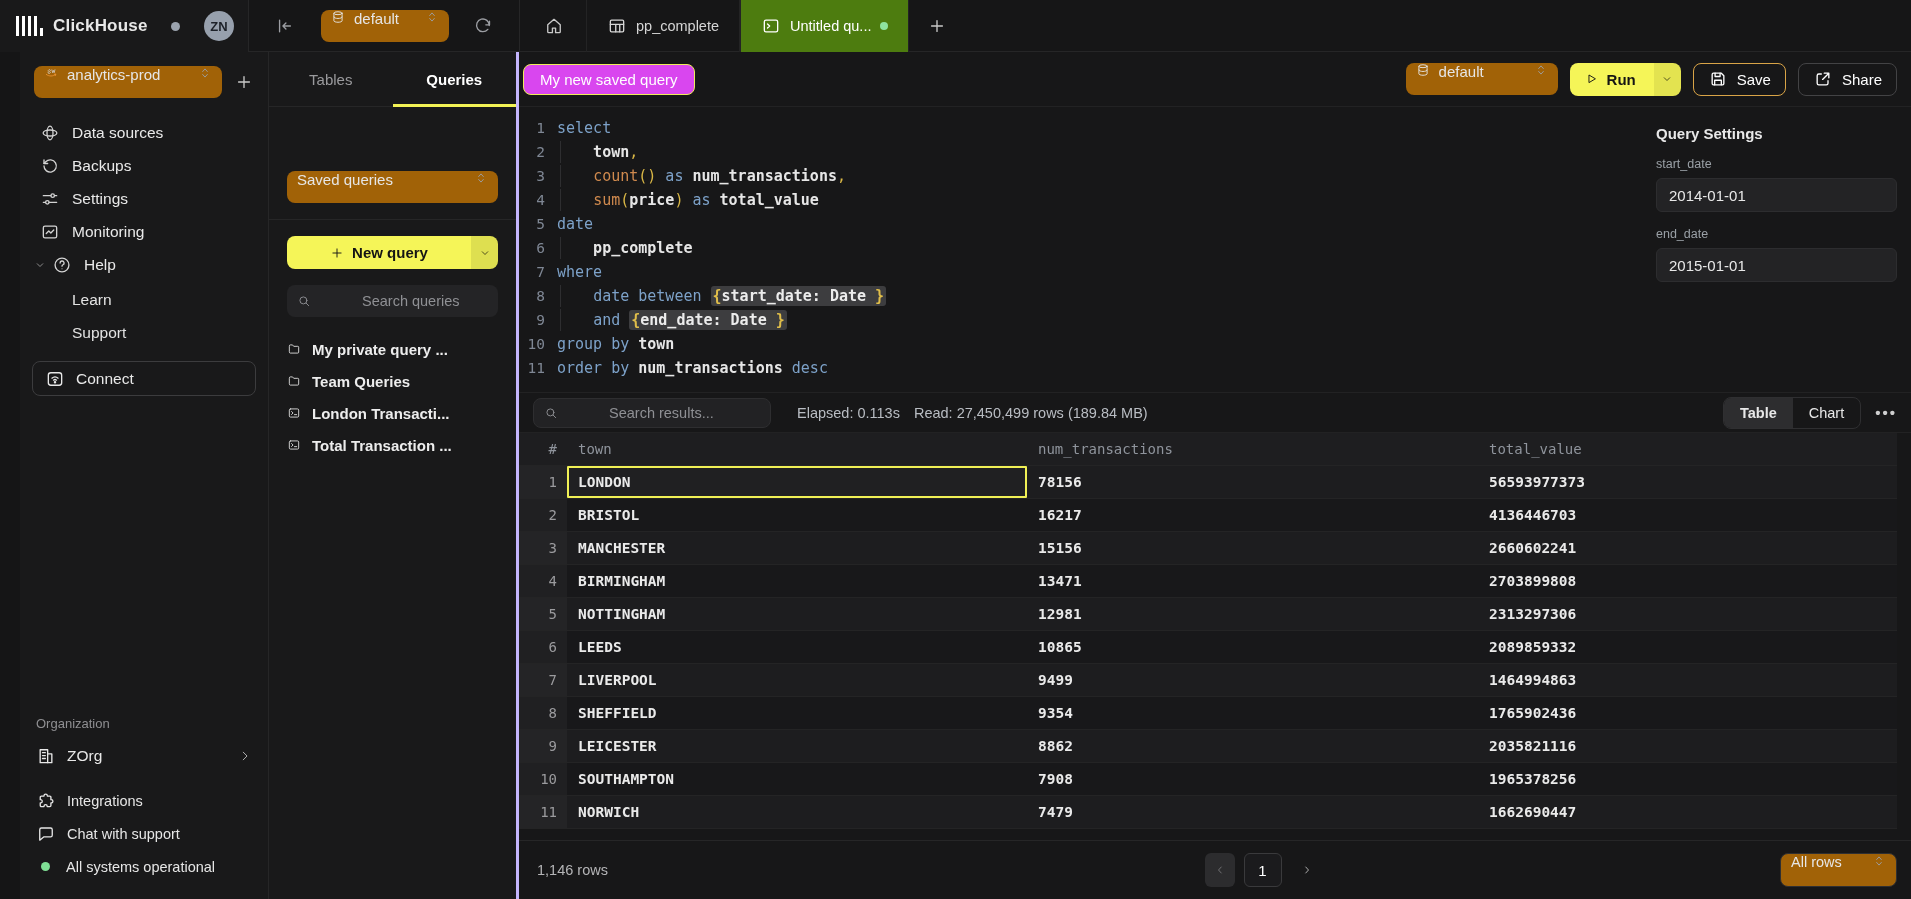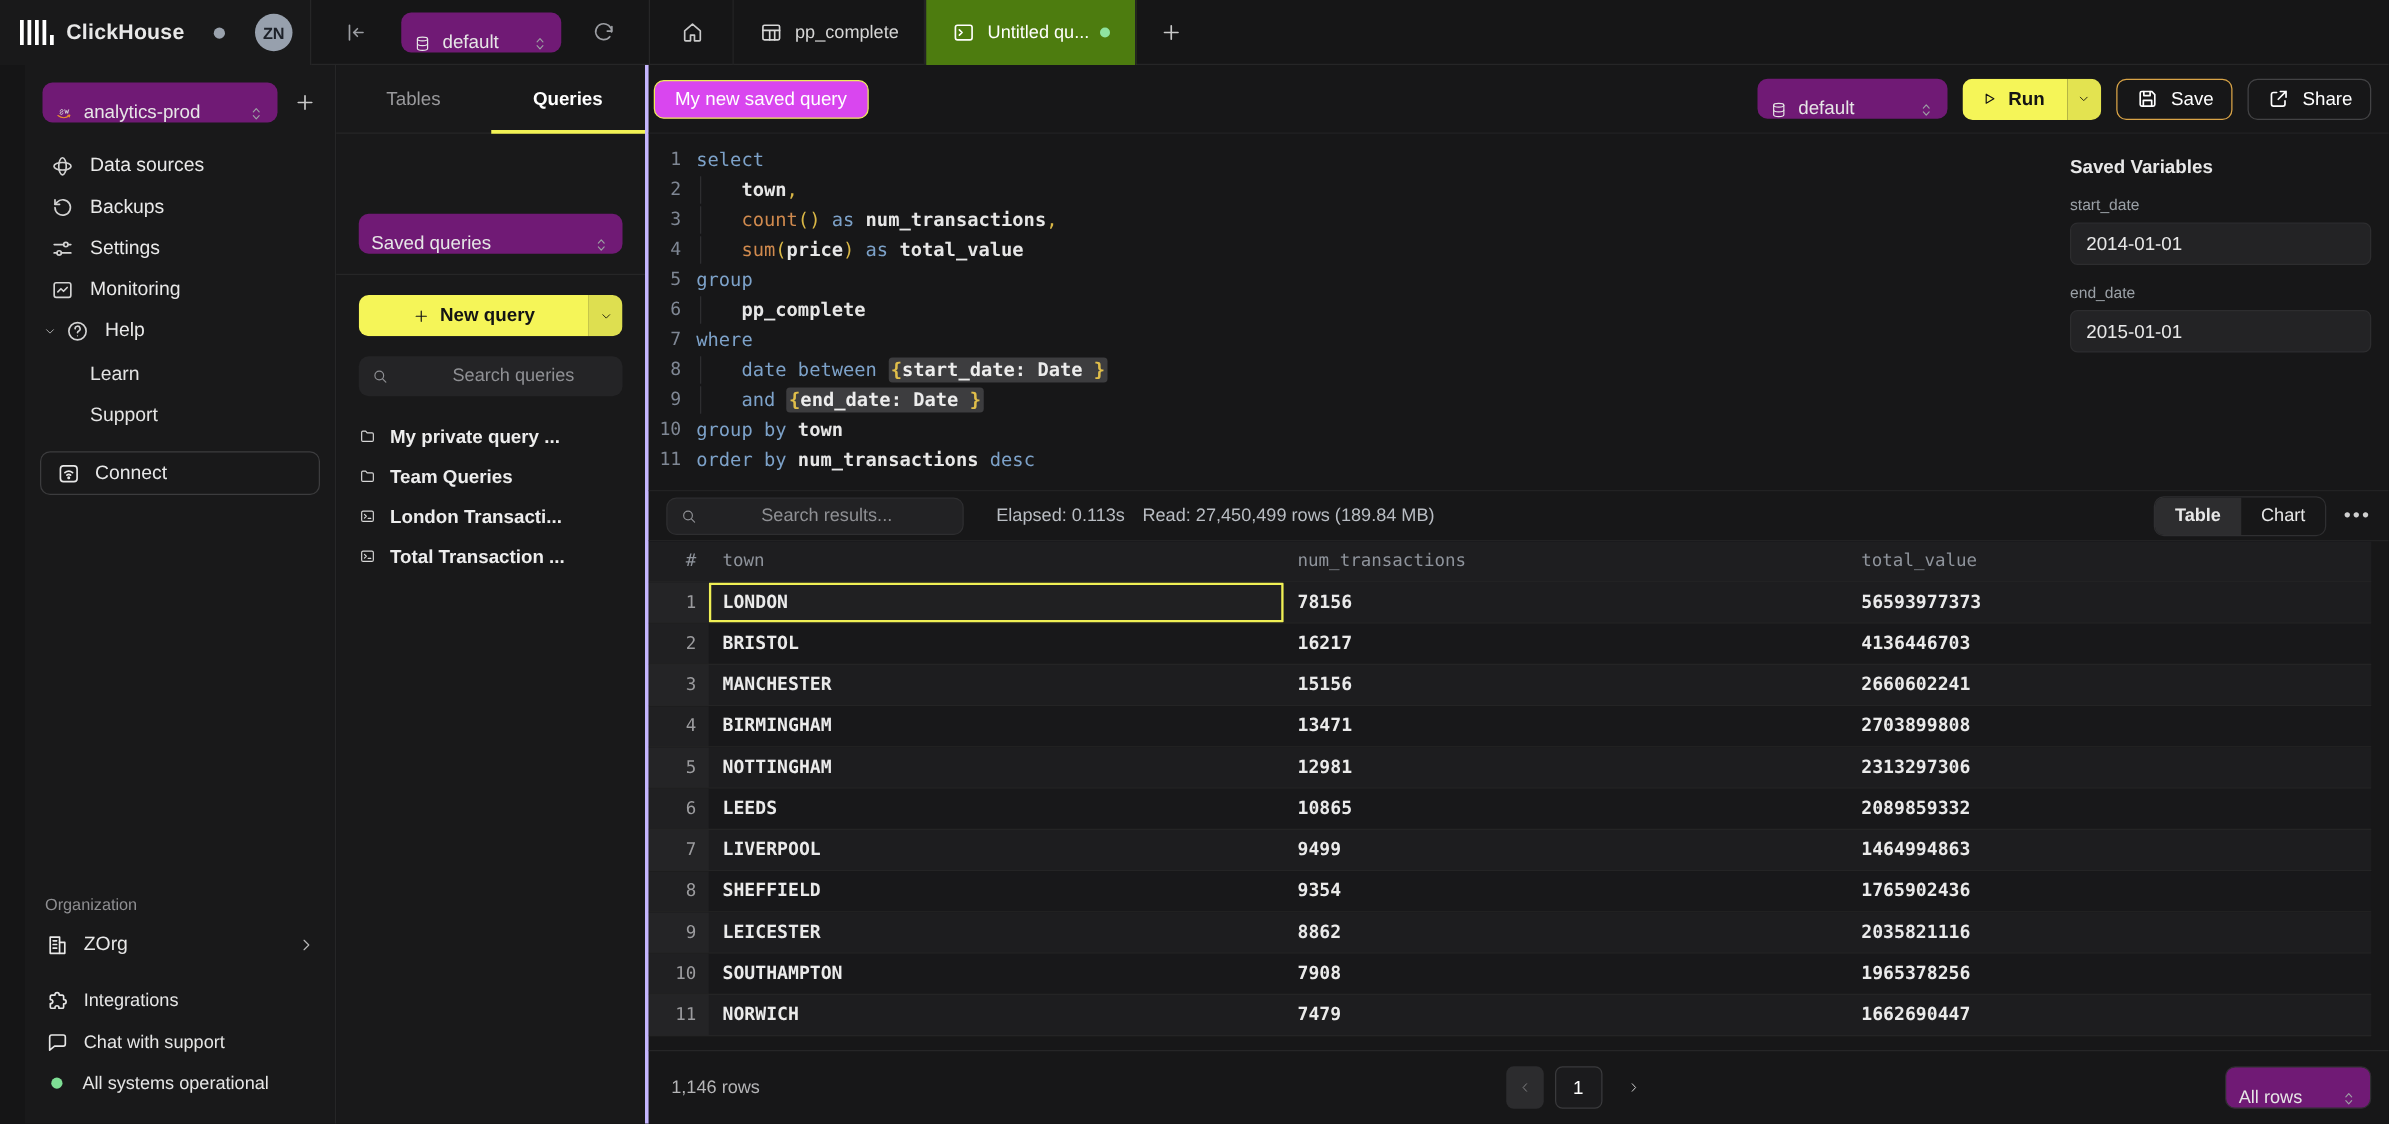--- a/index.html
+++ b/index.html
@@ -20,21 +20,21 @@
   .topbar { height:52px; display:flex; flex:none; background:#161617; }
   .brand-area { width:249px; flex:none; display:flex; align-items:center; padding:0 14px 0 16px; gap:10px; background:#19191a; border-right:1px solid #262627; }
   .logo-bars { display:flex; align-items:flex-end; gap:3px; height:20px; }
   .logo-bars i { display:block; width:3px; height:20px; background:#fff; }
   .logo-bars i.short { height:8px; }
   .brand-title { font-size:17px; font-weight:700; letter-spacing:.2px; }
   .notif-dot { width:9px; height:9px; border-radius:50%; background:#9aa2ad; margin-left:auto; }
   .avatar { width:30px; height:30px; border-radius:50%; background:#97a0ad; color:#1d2129; font-weight:700; font-size:13px; display:flex; align-items:center; justify-content:center; margin-left:14px; }
   .topbar-rest { flex:1; display:flex; align-items:center; border-bottom:1px solid #262627; padding-left:26px; color:#cfcfcf; }
   .tb-btn { color:#9c9ea3; cursor:pointer; }
-  .select { display:flex; align-items:flex-end; gap:9px; background:#701a75; border-radius:8px; height:32px; padding:0 10px; color:#e6e6e6; cursor:pointer; }
+  .select { display:flex; align-items:flex-start; gap:9px; background:#a16207; border-radius:8px; height:32px; padding:0 10px; color:#e6e6e6; cursor:pointer; }
   .select .updown { margin-left:auto; color:#9c9ea3; }
   .tb-db { width:128px; margin-left:26px; }
   .tb-refresh { margin-left:24px; }
   .tb-vdiv { width:1px; height:52px; background:#262627; margin-left:26px; }
   .tb-home { margin:0 22px 0 24px; color:#c9c9c9; }
   .top-tab { height:52px; display:flex; align-items:center; gap:9px; padding:0 20px; border-left:1px solid #232324; border-right:1px solid #232324; font-size:14.5px; color:#d6d6d6; cursor:pointer; }
   .top-tab.active { background:#4d7c0f; color:#fff; }
   .unsaved-dot { width:8px; height:8px; border-radius:50%; background:#8fe3a0; }
   .tb-plus { margin-left:18px; color:#c9c9c9; }
 
@@ -511,21 +511,21 @@
             <div class="code-row">
               <span class="ln">3</span>
               <span class="code"><span class="guide"></span><span class="tk-pl">    </span><span class="tk-fn">count</span><span class="tk-pn">()</span><span class="tk-kw"> as </span><span class="tk-pl">num_transactions</span><span class="tk-pn">,</span></span>
             </div>
             <div class="code-row">
               <span class="ln">4</span>
               <span class="code"><span class="guide"></span><span class="tk-pl">    </span><span class="tk-fn">sum</span><span class="tk-pn">(</span><span class="tk-pl">price</span><span class="tk-pn">)</span><span class="tk-kw"> as </span><span class="tk-pl">total_value</span></span>
             </div>
             <div class="code-row">
               <span class="ln">5</span>
-              <span class="code"><span class="tk-kw">group</span></span>
+              <span class="code"><span class="tk-kw">date</span></span>
             </div>
             <div class="code-row">
               <span class="ln">6</span>
               <span class="code"><span class="guide"></span><span class="tk-pl">    pp_complete</span></span>
             </div>
             <div class="code-row">
               <span class="ln">7</span>
               <span class="code"><span class="tk-kw">where</span></span>
             </div>
             <div class="code-row">
@@ -539,21 +539,21 @@
             <div class="code-row">
               <span class="ln">10</span>
               <span class="code"><span class="tk-kw">group by </span><span class="tk-pl">town</span></span>
             </div>
             <div class="code-row">
               <span class="ln">11</span>
               <span class="code"><span class="tk-kw">order by </span><span class="tk-pl">num_transactions</span><span class="tk-kw"> desc</span></span>
             </div>
           </div>
         <div class="vars-panel">
-          <div class="vars-title">Saved Variables</div>
+          <div class="vars-title">Query Settings</div>
           <div class="var-label">start_date</div>
           <input class="var-input" value="2014-01-01" style="">
           <div class="var-label">end_date</div>
           <input class="var-input" value="2015-01-01" style="">
         </div>
       </div>
 
       <div class="results-bar">
         <div class="search-box results-search">
           <span class="icon sm">

